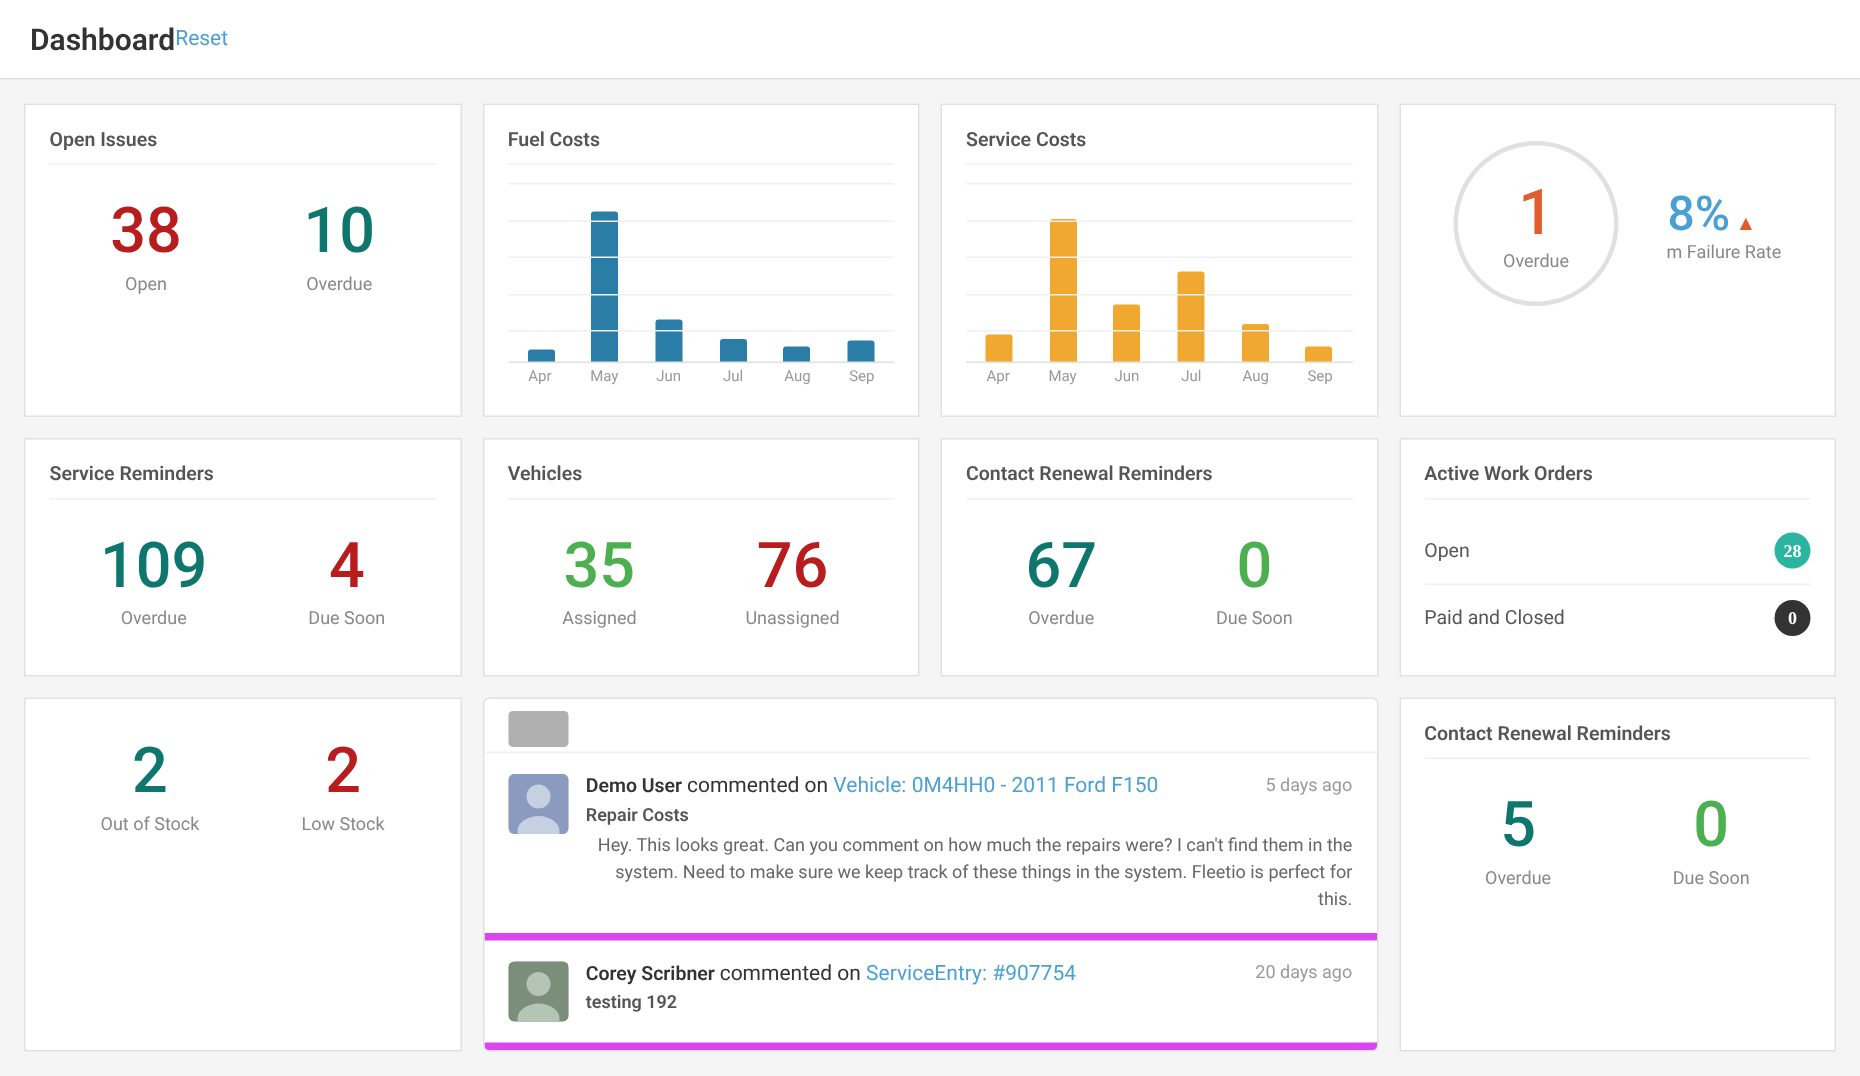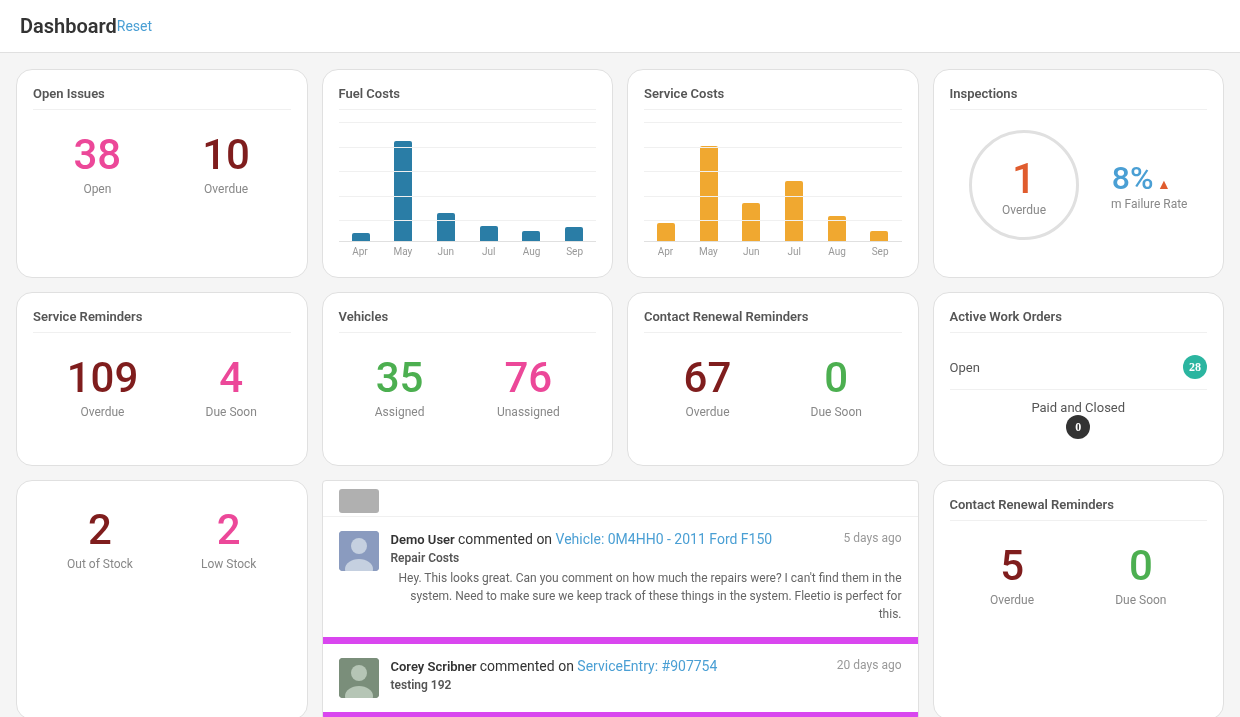--- a/index.html
+++ b/index.html
@@ -30,21 +30,21 @@
     .dashboard {
       padding: 16px;
       display: grid;
       grid-template-columns: 1fr 1fr 1fr 1fr;
       grid-template-rows: auto auto auto;
       gap: 14px;
     }
     .card {
       background: #fff;
       border: 1px solid #e0e0e0;
-      border-radius: 16px;
+      border-radius: 0;
       padding: 16px;
     }
     .card-title {
       font-size: 13px;
       font-weight: 600;
       color: #555;
       margin-bottom: 12px;
       border-bottom: 1px solid #f0f0f0;
       padding-bottom: 8px;
     }
@@ -60,22 +60,22 @@
     .stat-number {
       font-size: 42px;
       font-weight: 500;
       line-height: 1.1;
     }
     .stat-label {
       font-size: 12px;
       color: #888;
       margin-top: 4px;
     }
-    .color-red { color: #7f1d1d; }
-    .color-orange { color: #ec4899; }
+    .color-red { color: #0f766e; }
+    .color-orange { color: #b91c1c; }
     .color-green { color: #4caf50; }
 
     
     .chart-area {
       height: 120px;
       display: flex;
       align-items: flex-end;
       gap: 6px;
       padding: 4px 4px 0;
       border-bottom: 1px solid #e0e0e0;
@@ -169,21 +169,20 @@
       display: flex;
       align-items: center;
       justify-content: space-between;
       padding: 10px 0;
       border-bottom: 1px solid #f0f0f0;
       font-size: 13px;
       color: #555;
     }
     .work-order-row:last-child {
       border-bottom: none;
-      flex-direction: column;
     }
     .badge {
       display: inline-flex;
       align-items: center;
       justify-content: center;
       min-width: 24px;
       height: 24px;
       border-radius: 12px;
       font-size: 12px;
       font-weight: 600;
@@ -202,21 +201,21 @@
       border-radius: 4px;
       padding: 0;
       grid-column: 2 / 4;
       grid-row: 3;
       overflow: hidden;
     }
     .activity-item {
       display: flex;
       gap: 12px;
       padding: 14px 16px;
-      border-bottom: 7px solid #d946ef;
+      border-bottom: 5px solid #d946ef;
     }
     .avatar-img {
       width: 40px;
       height: 40px;
       border-radius: 4px;
       background: #ccc;
       flex-shrink: 0;
       overflow: hidden;
       display: flex;
       align-items: center;
@@ -370,21 +369,20 @@
         <span style="font-size: 10px; color: rgb(153, 153, 153); flex: 1 1 0%; text-align: center;">Apr</span>
         <span style="font-size: 10px; color: rgb(153, 153, 153); flex: 1 1 0%; text-align: center;">May</span>
         <span style="font-size: 10px; color: rgb(153, 153, 153); flex: 1 1 0%; text-align: center;">Jun</span>
         <span style="font-size: 10px; color: rgb(153, 153, 153); flex: 1 1 0%; text-align: center;">Jul</span>
         <span style="font-size: 10px; color: rgb(153, 153, 153); flex: 1 1 0%; text-align: center;">Aug</span>
         <span style="font-size: 10px; color: rgb(153, 153, 153); flex: 1 1 0%; text-align: center;">Sep</span>
       </div>
   </div>
 
   <div class="card grid-row1">
-    <div class="card-title">Inspections</div>
     <div class="inspections-content">
       <div class="circle-gauge">
         <div class="number">1</div>
         <div class="label">Overdue</div>
       </div>
       <div class="failure-rate">
         <div>
           <span class="pct">8%</span>
           <span class="arrow-up">▲</span>
         </div>

